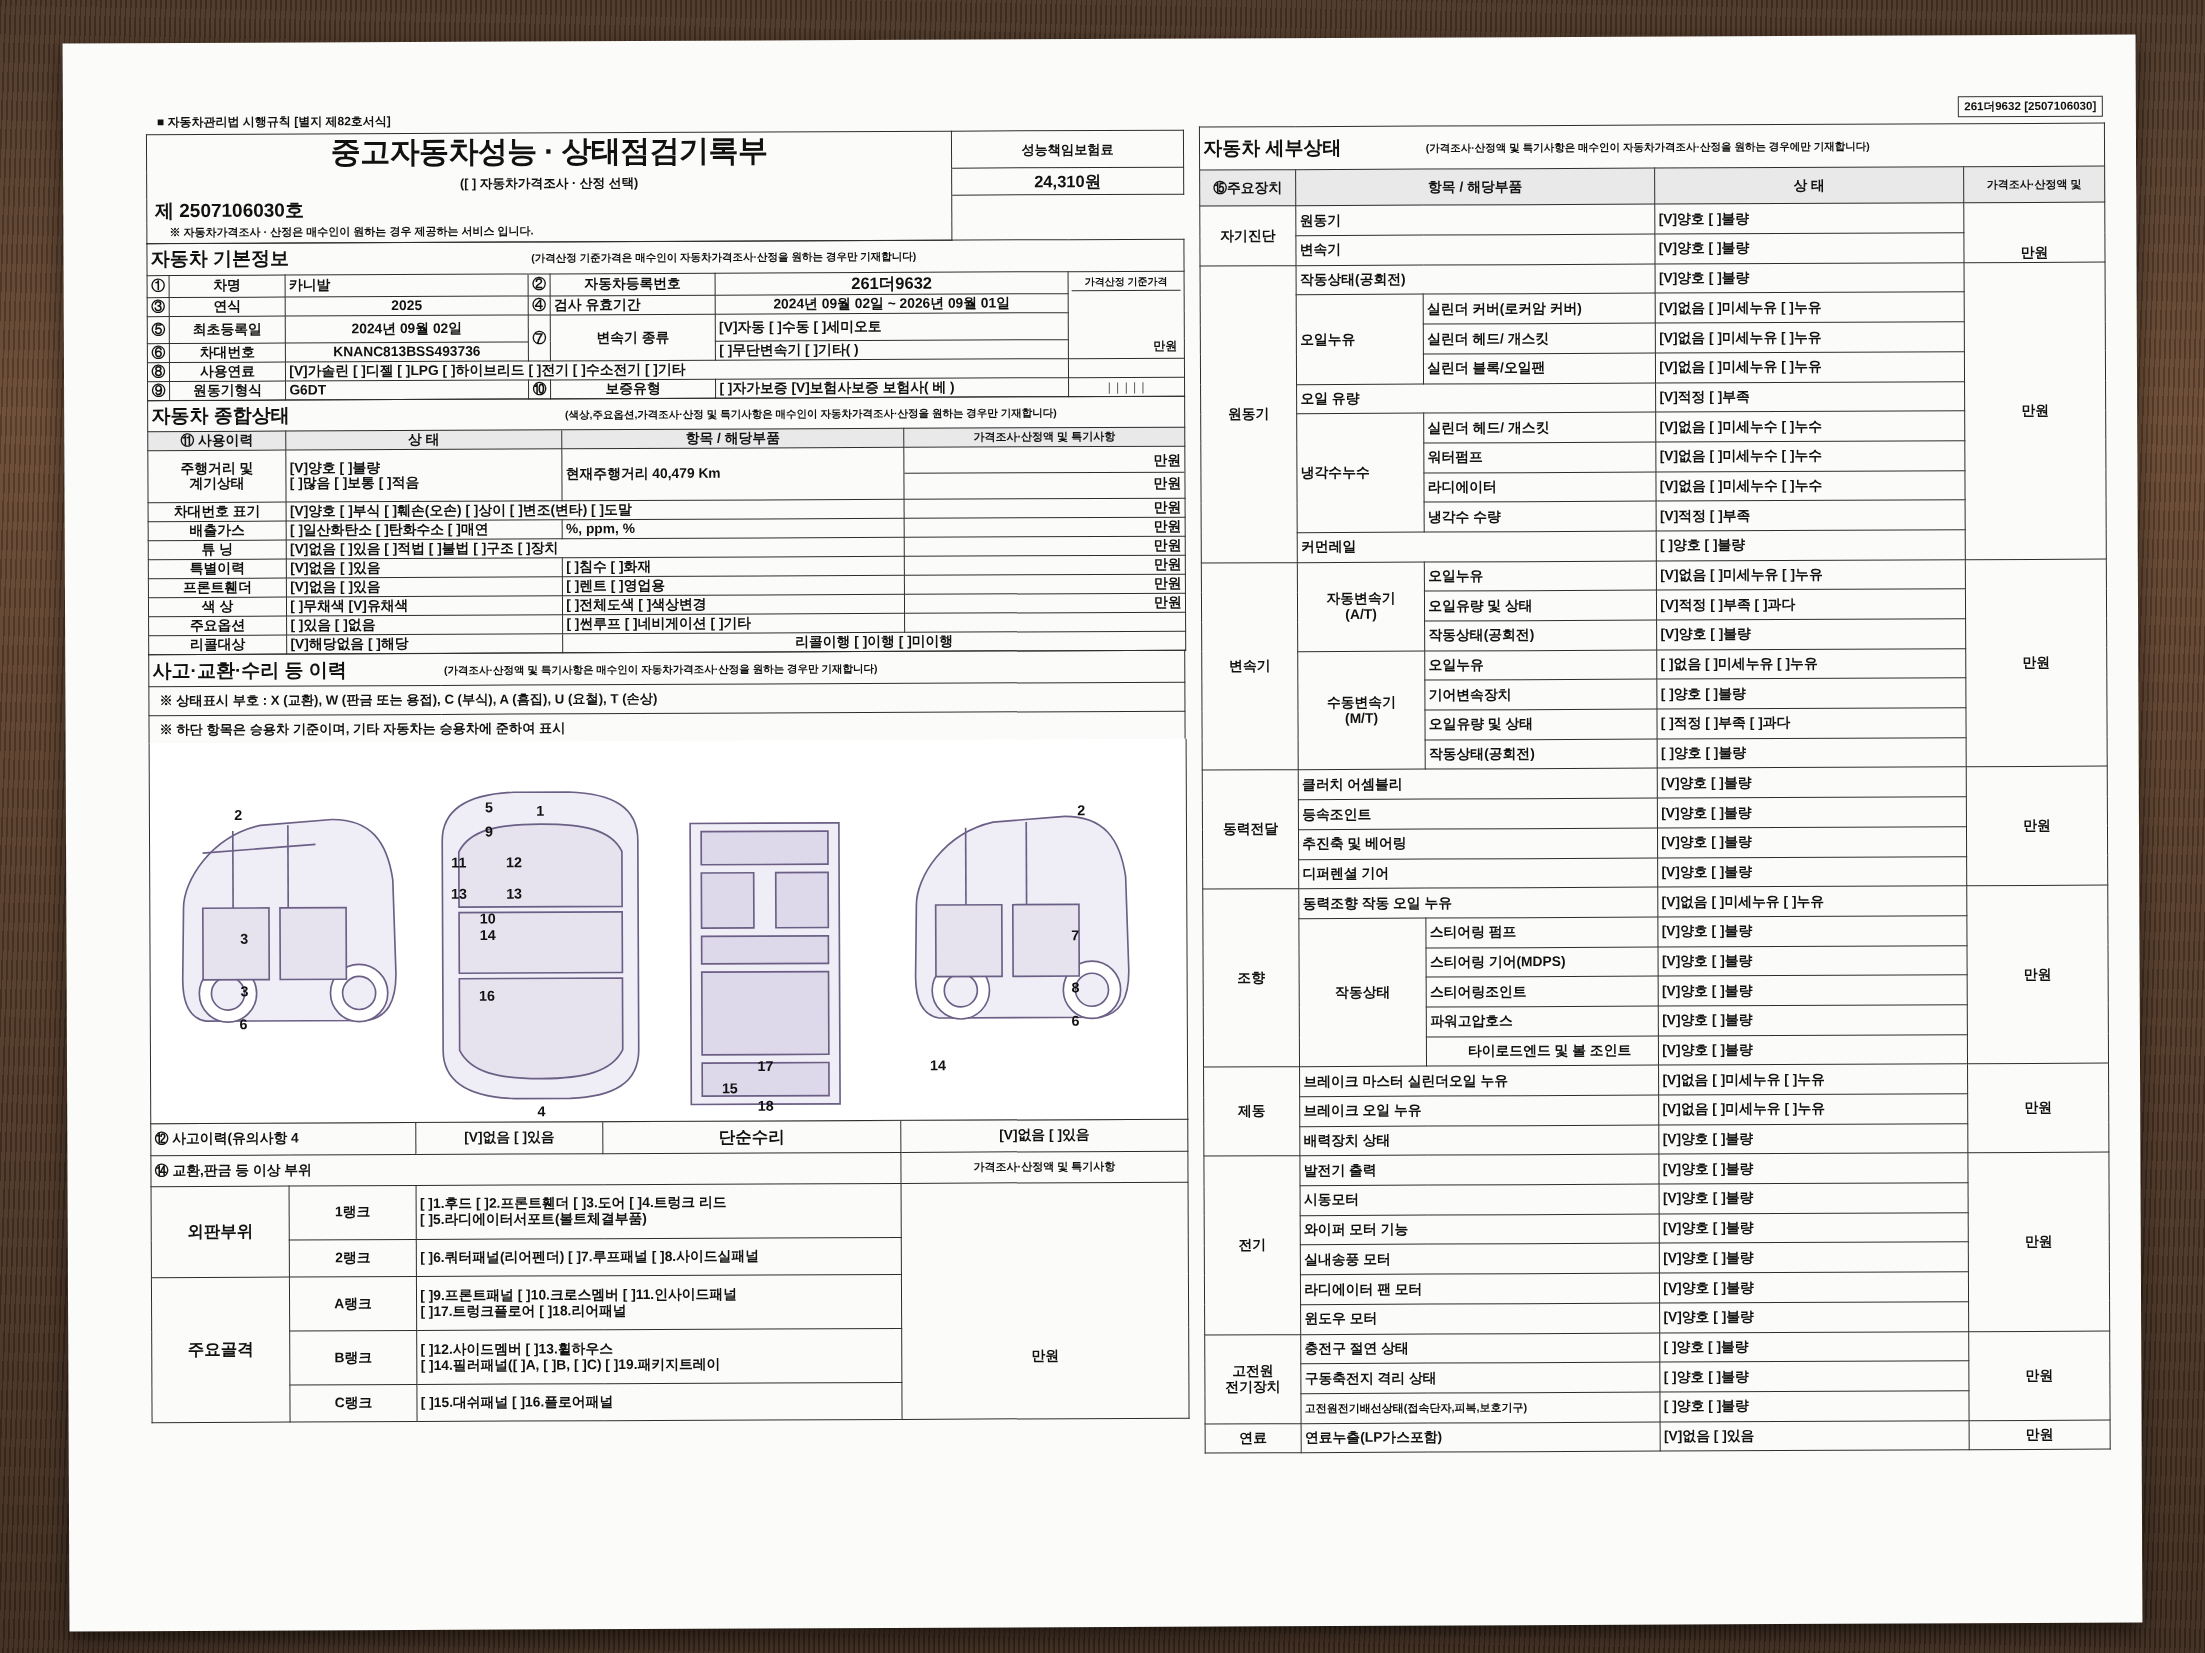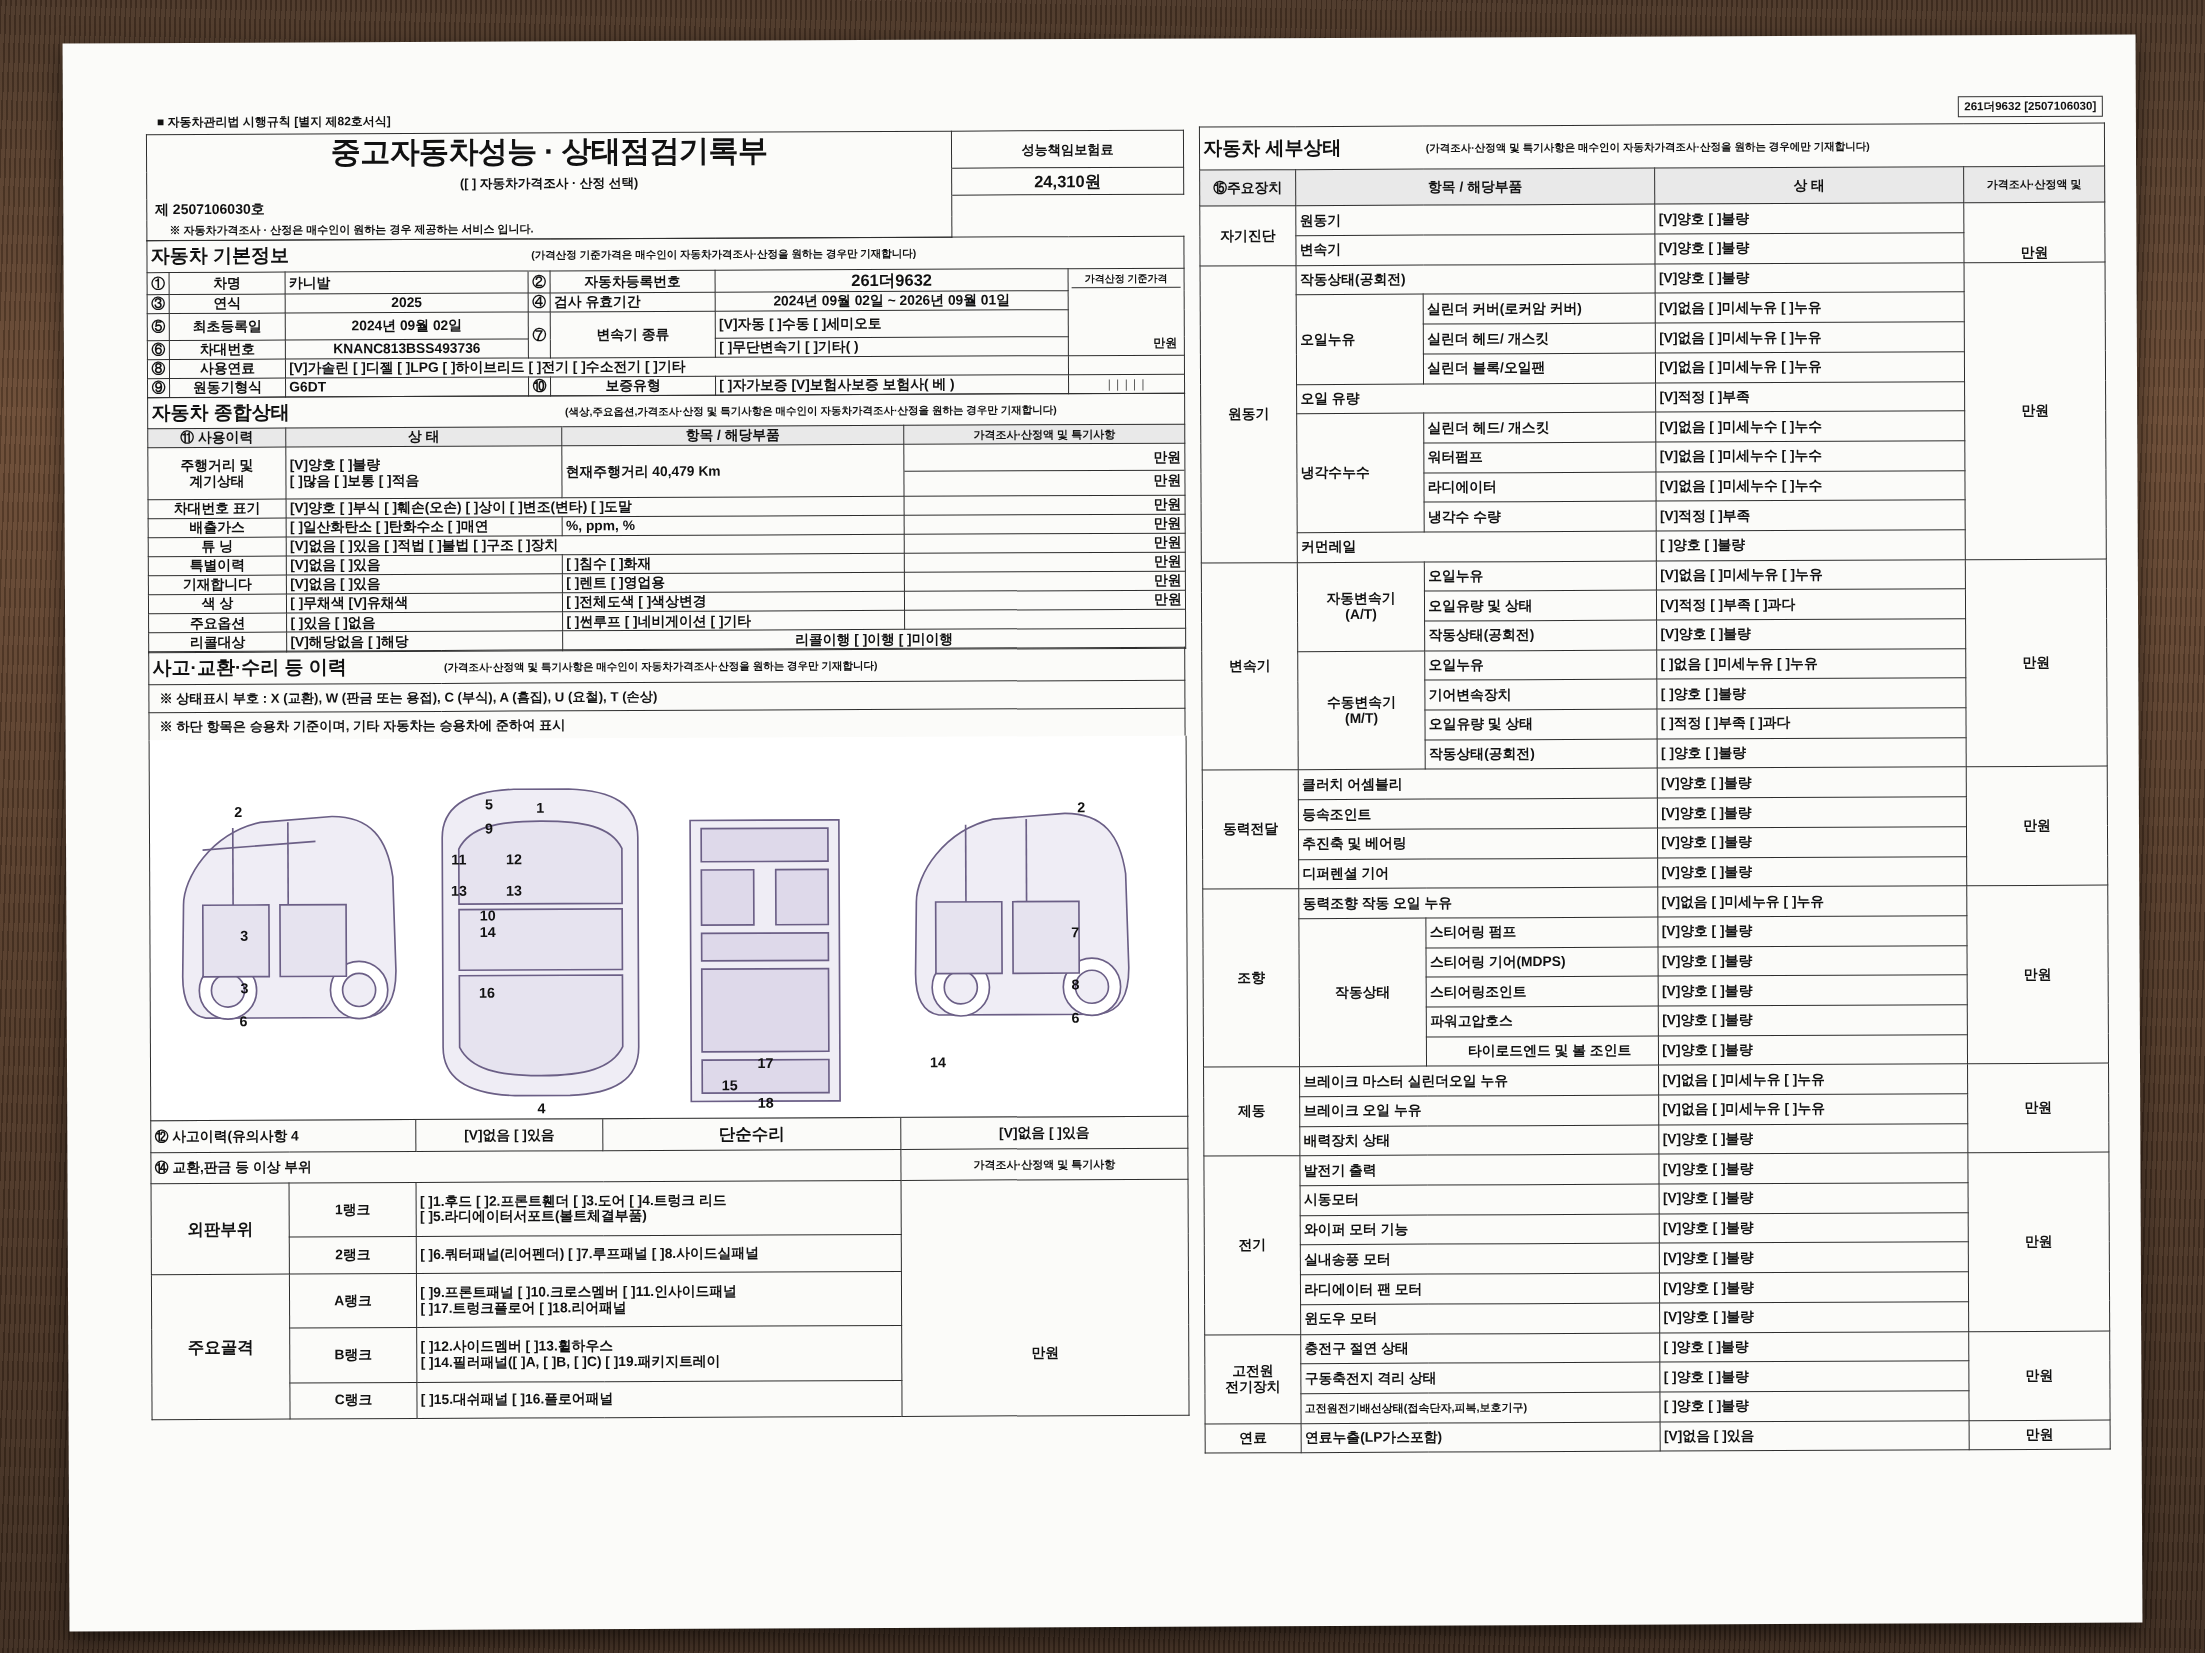--- a/index.html
+++ b/index.html
@@ -87,21 +87,21 @@
             <tr>
           <td style="height:32px;border-bottom:none;" class="c title-main" rowspan="1">중고자동차성능 · 상태점검기록부</td>
           <td class="c" style="height:20px;font-size:13.2px;">성능책임보험료</td>
         </tr>
         <tr>
           <td class="c title-sub" style="border-top:none;border-bottom:none;height:17.6px;">([  ] 자동차가격조사 · 산정 선택)</td>
           <td class="c big" style="height:24px;">24,310원</td>
         </tr>
         <tr>
           <td class="l" style="border-top:none;border-bottom:none;height:19px;padding-left:7.7px;">
-            <span style="font-size:14px;font-weight:700;">제 2507106030호</span>
+            <span style="font-size:19px;font-weight:700;">제 2507106030호</span>
           </td>
           <td class="c" style="border:none"></td>
         </tr>
         <tr>
           <td class="l title-note" style="border-top:none;height:17.6px;padding-left:22px;">※ 자동차가격조사 · 산정은 매수인이 원하는 경우 제공하는 서비스 입니다.</td>
           <td class="c" style="border:none"></td>
         </tr>
       </tbody>
         </table>
 
@@ -230,21 +230,21 @@
           <td colspan="2" class="l">[V]없음   [ ]있음          [ ]적법   [ ]불법   [ ]구조   [ ]장치</td>
           <td class="r">만원</td>
         </tr>
         <tr>
           <td class="c">특별이력</td>
           <td class="l">[V]없음   [ ]있음</td>
           <td class="l">[ ]침수        [ ]화재</td>
           <td class="r">만원</td>
         </tr>
         <tr>
-          <td class="c">기재합니다</td>
+          <td class="c">프론트휀더</td>
           <td class="l">[V]없음   [ ]있음</td>
           <td class="l">[ ]렌트        [ ]영업용</td>
           <td class="r">만원</td>
         </tr>
         <tr>
           <td class="c">색     상</td>
           <td class="l">[ ]무채색   [V]유채색</td>
           <td class="l">[ ]전체도색   [ ]색상변경</td>
           <td class="r">만원</td>
         </tr>

